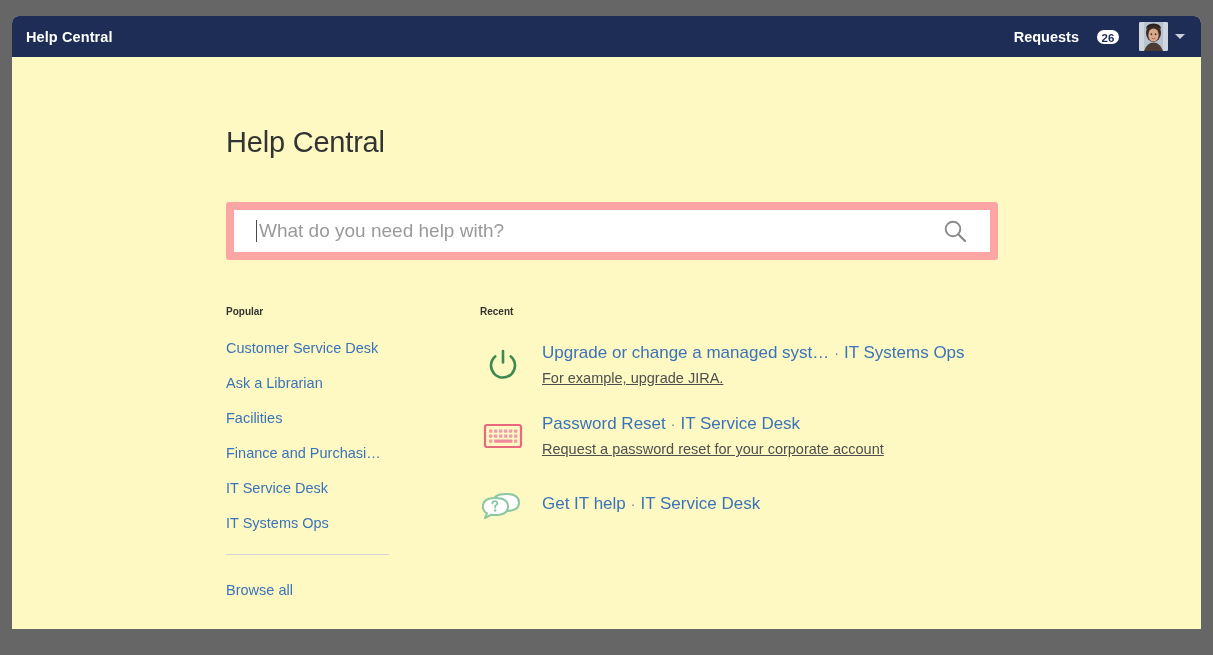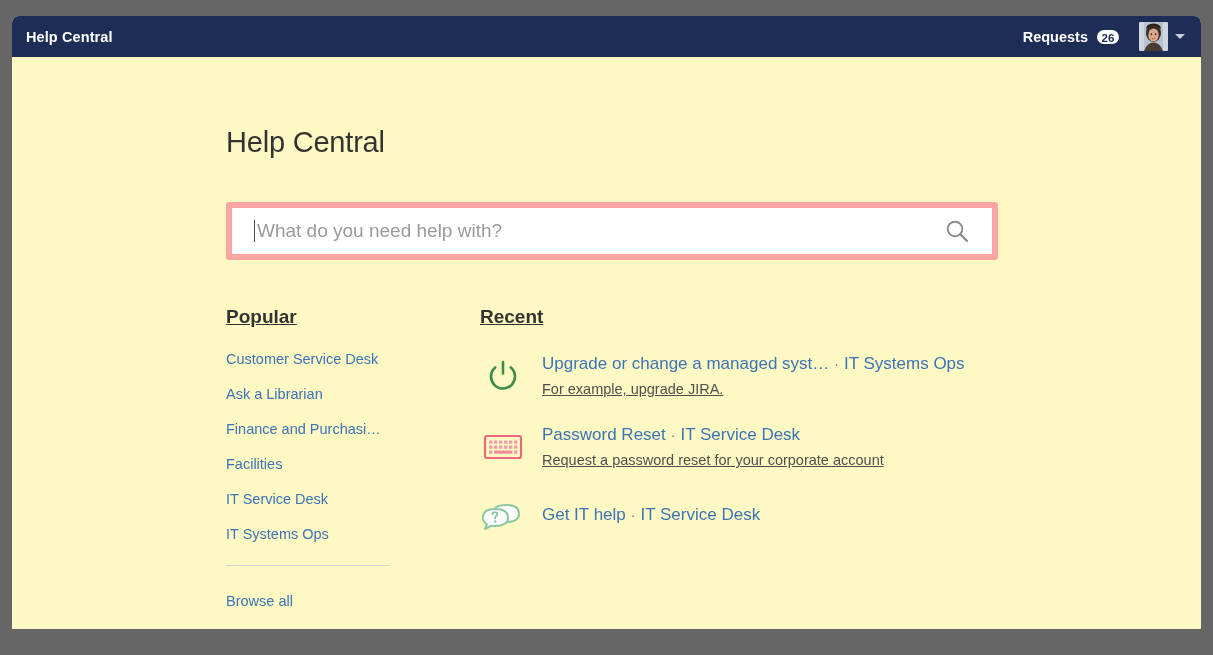--- a/index.html
+++ b/index.html
@@ -45,21 +45,21 @@
     white-space: nowrap;
   }
   .header-right {
     display: flex;
     align-items: center;
     gap: 0px;
   }
   .requests-link {
     display: flex;
     align-items: center;
-    gap: 9px;
+    gap: 18px;
     color: #ffffff;
     font-size: 14.5px;
     font-weight: bold;
     padding: 6px 8px;
     white-space: nowrap;
   }
   .badge {
     background: #ffffff;
     color: #1d2d55;
     font-size: 11.5px;
@@ -108,21 +108,21 @@
     margin: 0 0 43px 0;
     font-weight: normal;
     letter-spacing: -0.2px;
   }
 
   
   .search-box {
     position: relative;
     width: 772px;
     height: 58px;
-    border: 6px solid #fca5a5;
+    border: 8px solid #fca5a5;
     border-radius: 3px;
     box-sizing: border-box;
     background: #ffffff;
     display: flex;
     align-items: center;
   }
   .search-caret {
     width: 1px;
     height: 22px;
     background: #4a4a4a;
@@ -145,25 +145,24 @@
 
   
   .columns {
     display: flex;
     margin-top: 46px;
   }
   .col-popular { width: 254px; flex: none; }
   .col-recent  { flex: 1; }
 
   .col-heading {
-    font-size: 19px;
+    font-size: 10px;
     font-weight: bold;
     color: #333333;
     margin: 0 0 22px 0;
-    text-decoration: underline;
   }
 
   .popular-list {
     list-style: none;
     margin: 0;
     padding: 0;
   }
   .popular-list li { margin-bottom: 17px; }
   .link {
     color: #3b73b9;
@@ -271,22 +270,22 @@
       </svg>
     </div>
 
     <div class="columns">
 
       <div class="col-popular">
         <div class="col-heading">Popular</div>
         <ul class="popular-list">
           <li><a class="link">Customer Service Desk</a></li>
           <li><a class="link">Ask a Librarian</a></li>
+          <li><a class="link">Facilities</a></li>
           <li><a class="link">Finance and Purchasi…</a></li>
-          <li><a class="link">Facilities</a></li>
           <li><a class="link">IT Service Desk</a></li>
           <li><a class="link">IT Systems Ops</a></li>
         </ul>
         <div class="divider"></div>
         <a class="link">Browse all</a>
       </div>
 
       <div class="col-recent">
         <div class="col-heading">Recent</div>
 

